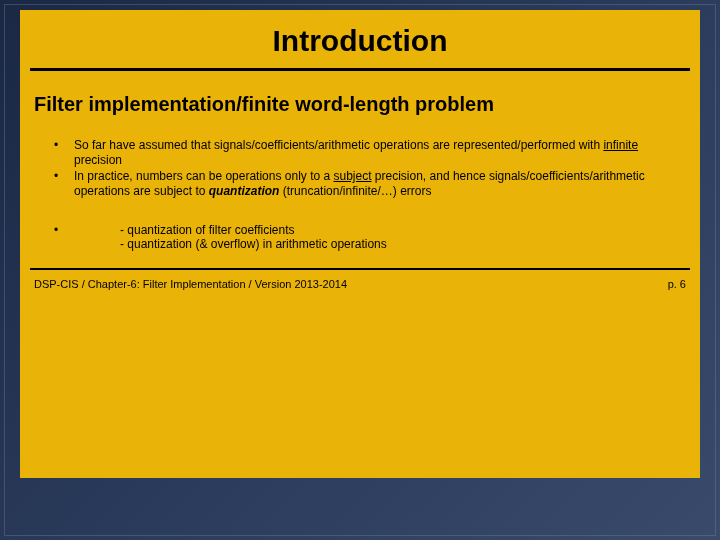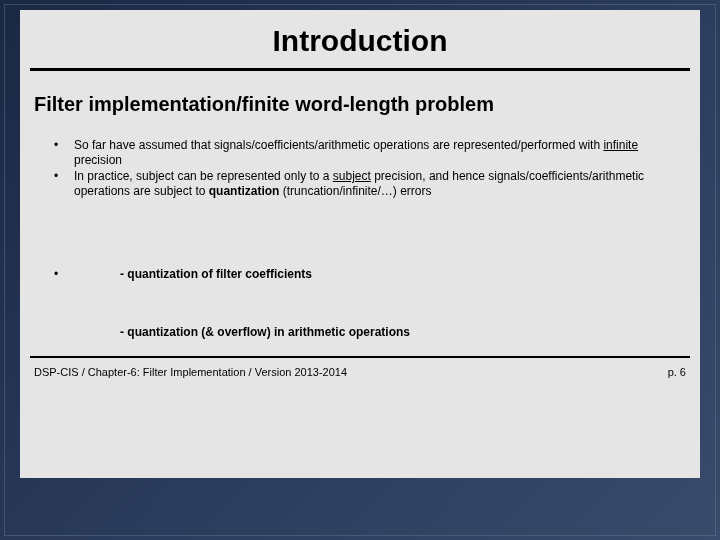--- a/index.html
+++ b/index.html
@@ -17,21 +17,21 @@
   .outer-frame {
     position: absolute;
     top: 4px; left: 4px; right: 4px; bottom: 4px;
     border: 1px solid rgba(120,140,170,0.35);
   }
   .content-box {
     position: absolute;
     top: 10px;
     left: 20px;
     right: 20px;
-    background: #e5e5e5;
+    background: #eab308;
     padding: 14px 0 10px 0;
     min-height: 468px;
   }
   .title {
     text-align: center;
     font-size: 30px;
     font-weight: bold;
     color: #000;
     margin-bottom: 10px;
   }
@@ -61,25 +61,24 @@
   }
   .bullets li::before {
     content: "•";
     position: absolute;
     left: 0;
     top: 0;
   }
   .gap { height: 22px; }
   .sub-line {
     padding-left: 46px;
-    font-weight: bold;
-    margin-top: 44px;
+    font-weight: normal;
   }
   .u { text-decoration: underline; }
-  .b { font-weight: bold; }
+  .b { font-weight: bold; font-style: italic; }
   .hr-bottom {
     height: 2px;
     background: #000;
     margin: 16px 10px 8px 10px;
   }
   .footer {
     display: flex;
     justify-content: space-between;
     align-items: flex-end;
     font-size: 11px;
@@ -97,21 +96,21 @@
     <div class="title">Introduction</div>
     <div class="hr-top"></div>
 
     <div class="subtitle">Filter implementation/finite word-length problem</div>
 
     <ul class="bullets">
       <li>
         <span>So far have assumed that signals/coefficients/arithmetic operations are represented/performed with </span><span class="u">infinite</span><span> precision</span>
       </li>
       <li>
-        <span>In practice, subject can be represented only to a </span><span class="u">subject</span><span> precision, and hence signals/coefficients/arithmetic operations are subject to </span><span class="b">quantization</span><span> (truncation/infinite/…) errors</span>
+        <span>In practice, numbers can be operations only to a </span><span class="u">subject</span><span> precision, and hence signals/coefficients/arithmetic operations are subject to </span><span class="b">quantization</span><span> (truncation/infinite/…) errors</span>
       </li>
     </ul>
 
     <div class="gap"></div>
 
     <ul class="bullets">
       <li>
         <div class="sub-line">- quantization of filter coefficients</div>
         <div class="sub-line">- quantization (&amp; overflow) in arithmetic operations</div>
       </li>

